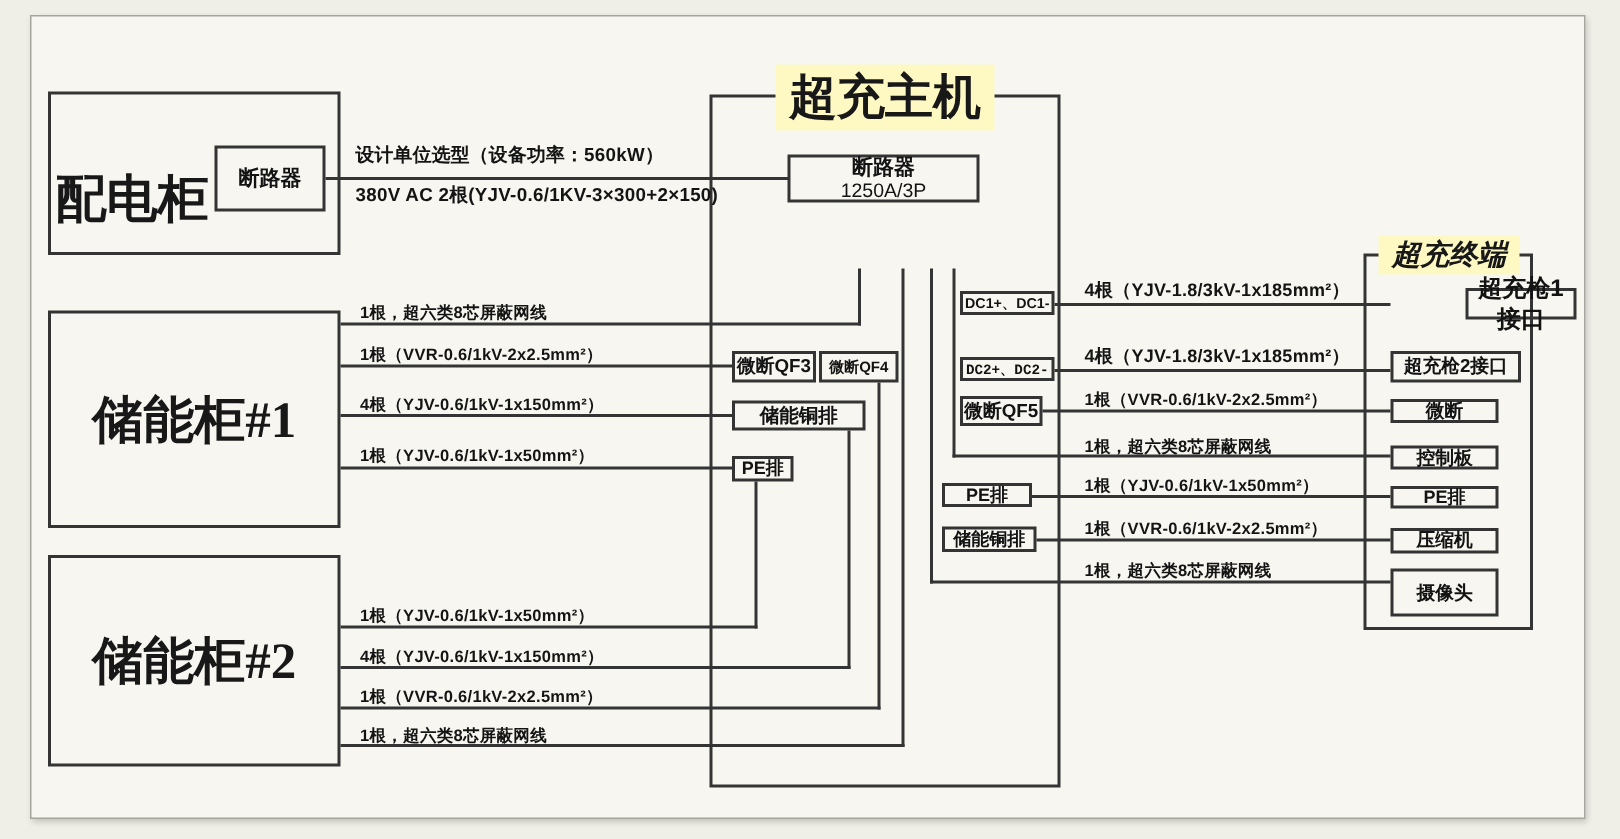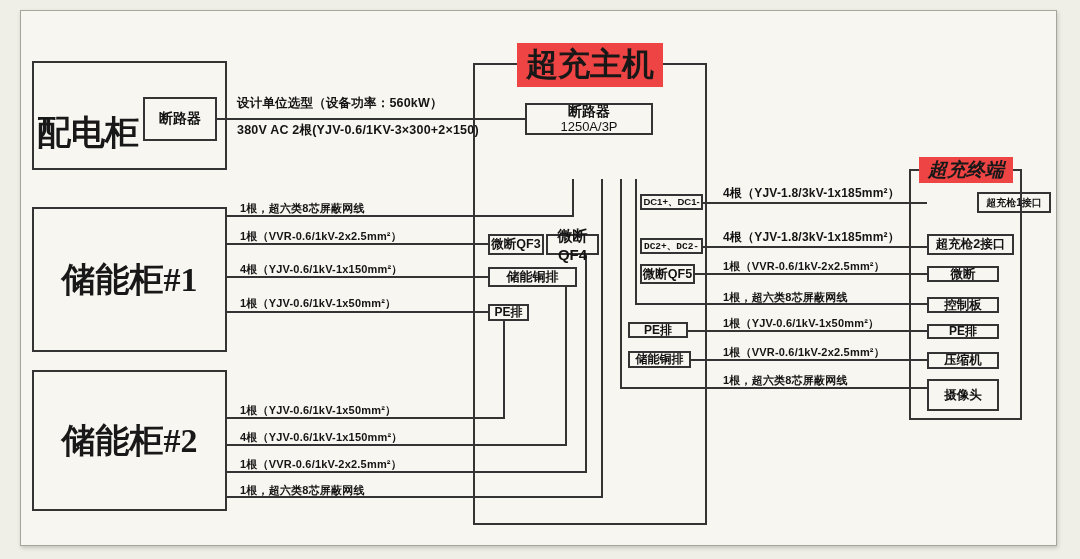--- a/index.html
+++ b/index.html
@@ -11,21 +11,21 @@
          display:flex; align-items:center; justify-content:center; text-align:center;
          color:#131313; z-index:2; }
   .h { position:absolute; height:2px; background:#343434; z-index:1; }
   .v { position:absolute; width:2px; background:#343434; z-index:1; }
   .lbl { position:absolute; font-size:11px; font-weight:bold; color:#141414;
          white-space:nowrap; z-index:3; letter-spacing:0.2px; }
   .lbl-md { font-size:12px; }
   .lbl-lg { font-size:12.5px; }
   .bigtitle { position:absolute; font-family:"Liberation Serif", serif; font-weight:bold;
               color:#181818; z-index:2; white-space:nowrap; }
-  .frametitle { position:absolute; transform:translate(-50%,-50%); background:#ef4444;
+  .frametitle { position:absolute; transform:translate(-50%,-50%); background:#fef9c3;
                 padding:0 9px; font-weight:bold; color:#181818; z-index:4; white-space:nowrap;
                 font-family:"Liberation Serif", serif; }
   .twoline { line-height:15px; font-size:13px; }
   .twoline b { font-size:14px; }
   .bold { font-weight:bold; }
 </style>
 </head>
 <body>
 
 <div class="stage">
@@ -80,21 +80,21 @@
     </div>
   </div>
 
 
   <i class="v" style="left:620px; top:179px; height:210px;"></i>
   <i class="h" style="left:620px; top:387px; width:307px;"></i>
   <i class="v" style="left:635px; top:179px; height:126px;"></i>
   <i class="h" style="left:635px; top:303px; width:292px;"></i>
 
   <div class="box bold" style="left:488px; top:234px; width:56px; height:21px; font-size:12.5px;">微断QF3</div>
-  <div class="box bold" style="left:546px; top:234px; width:53px; height:21px; font-size:15px;">微断QF4</div>
+  <div class="box bold" style="left:546px; top:234px; width:53px; height:21px; font-size:10px;">微断QF4</div>
   <div class="box bold" style="left:488px; top:267px; width:89px; height:20px; font-size:13px;">储能铜排</div>
   <div class="box bold" style="left:488px; top:304px; width:41px; height:17px; font-size:12px;">PE排</div>
 
   <div class="box bold" style="left:640px; top:194px; width:63px; height:16px; font-size:9.5px;">DC1+、DC1-</div>
   <div class="box bold" style="left:640px; top:238px; width:63px; height:16px; font-size:9.5px;font-family:Liberation Mono, monospace;">DC2+、DC2-</div>
   <div class="box bold" style="left:640px; top:264px; width:55px; height:20px; font-size:12.5px;">微断QF5</div>
   <div class="box bold" style="left:628px; top:322px; width:60px; height:16px; font-size:12px;">PE排</div>
   <div class="box bold" style="left:628px; top:351px; width:63px; height:17px; font-size:12px;">储能铜排</div>
 
   <i class="h" style="left:703px; top:202px; width:224px;"></i>
@@ -107,20 +107,20 @@
   <span class="lbl lbl-md" style="left:723px; top:229px;">4根（YJV-1.8/3kV-1x185mm²）</span>
   <span class="lbl" style="left:723px; top:259px;">1根（VVR-0.6/1kV-2x2.5mm²）</span>
   <span class="lbl" style="left:723px; top:290px;">1根，超六类8芯屏蔽网线</span>
   <span class="lbl" style="left:723px; top:316px;">1根（YJV-0.6/1kV-1x50mm²）</span>
   <span class="lbl" style="left:723px; top:345px;">1根（VVR-0.6/1kV-2x2.5mm²）</span>
   <span class="lbl" style="left:723px; top:373px;">1根，超六类8芯屏蔽网线</span>
 
   <div class="box" style="left:909px; top:169px; width:113px; height:251px;"></div>
   <div class="frametitle" style="left:966px; top:170px; font-size:19px;font-style:italic;">超充终端</div>
 
-  <div class="box bold" style="left:977px; top:192px; width:74px; height:21px; font-size:10px;">超充枪1接口</div>
+  <div class="box bold" style="left:977px; top:192px; width:74px; height:21px; font-size:16px;">超充枪1接口</div>
   <div class="box bold" style="left:927px; top:234px; width:87px; height:21px; font-size:12.5px;">超充枪2接口</div>
   <div class="box bold" style="left:927px; top:266px; width:72px; height:16px; font-size:12.5px;">微断</div>
   <div class="box bold" style="left:927px; top:297px; width:72px; height:16px; font-size:12.5px;">控制板</div>
   <div class="box bold" style="left:927px; top:324px; width:72px; height:15px; font-size:12px;">PE排</div>
   <div class="box bold" style="left:927px; top:352px; width:72px; height:17px; font-size:12.5px;">压缩机</div>
   <div class="box bold" style="left:927px; top:379px; width:72px; height:32px; font-size:12.5px;">摄像头</div>
 </div>
 
 </body></html>

